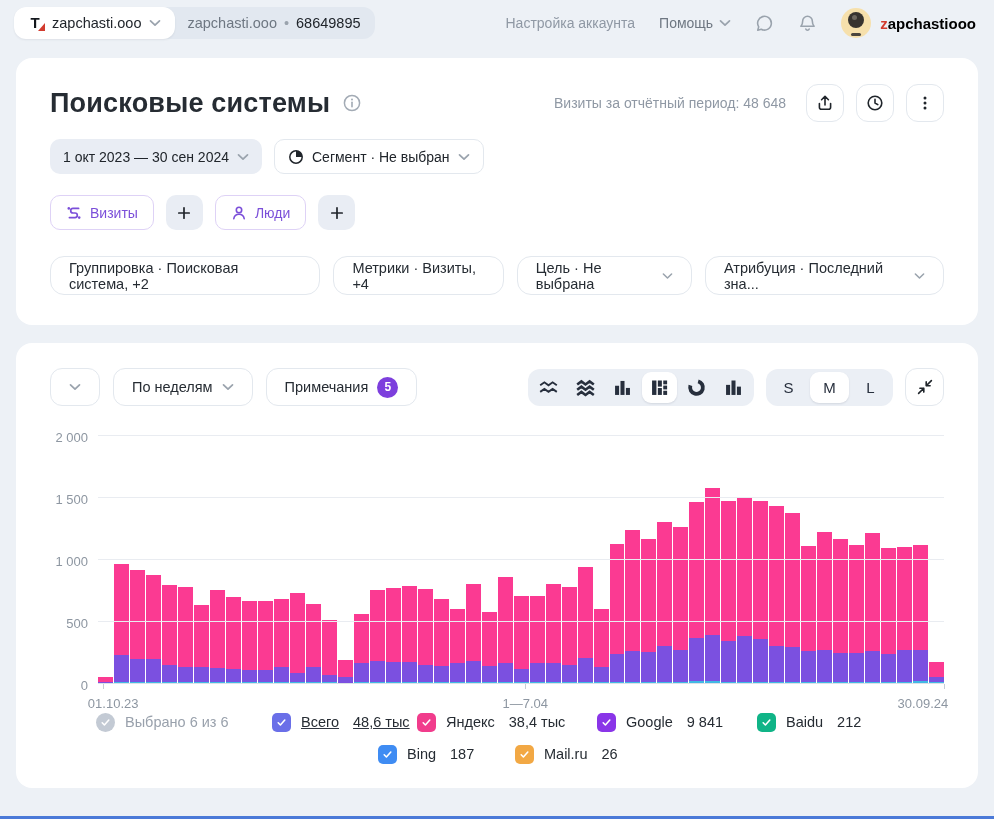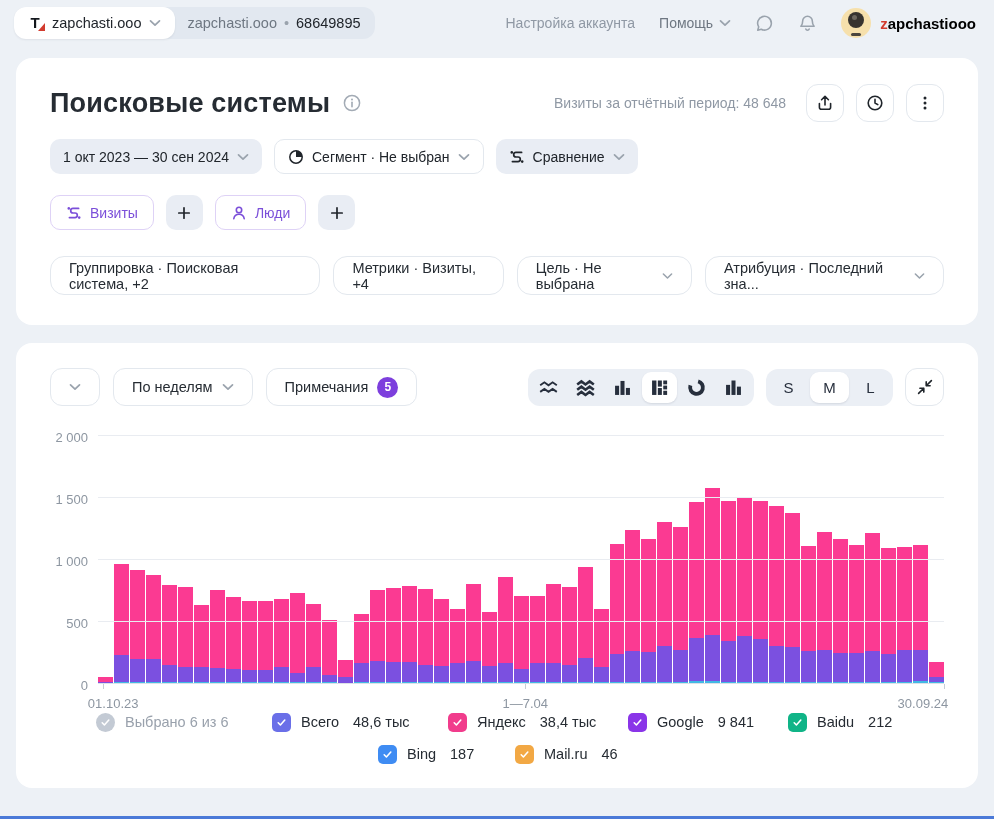--- a/index.html
+++ b/index.html
@@ -281,29 +281,20 @@
     </span>
     <span class="pill pill-line">
       <svg width="16" height="16">
           <use href="#i-pie"></use>
         </svg>
       <span>Сегмент · Не выбран</span>
       <svg width="12" height="8" class="chev">
           <use href="#i-chev"></use>
         </svg>
     </span>
-    <span class="pill pill-gray">
-      <svg width="16" height="16">
-          <use href="#i-cmp"></use>
-        </svg>
-      <span>Сравнение</span>
-      <svg width="12" height="8" class="chev">
-          <use href="#i-chev"></use>
-        </svg>
-    </span>
   </div>
 
   <div class="chips-row">
     <span class="chip-metric">
       <svg width="16" height="16">
           <use href="#i-cmp"></use>
         </svg>
       <span>Визиты</span>
     </span>
     <span class="plus-btn">
@@ -705,21 +696,21 @@
   <div class="legend">
     <div class="legend-row">
       <span class="leg-summary">
         <span class="sum-check">
             <svg width="11" height="11">
               <use href="#i-check"></use>
             </svg>
           </span>
         <span>Выбрано 6 из 6</span>
       </span>
-    <span class="leg-item" style="width: 176px;">
+    <span class="leg-item" style="width: 145px; text-decoration: underline;">
           <span class="leg-box" style="background: rgb(106, 111, 232);">
             <svg width="11" height="11">
               <use href="#i-check"></use>
             </svg>
           </span>
           <span class="leg-label">Всего</span>
           <span class="leg-value">48,6 тыс</span>
         </span>
         <span class="leg-item" style="width: 180px;">
           <span class="leg-box" style="background: rgb(241, 60, 140);">
@@ -759,19 +750,19 @@
           <span class="leg-label">Bing</span>
           <span class="leg-value">187</span>
         </span>
         <span class="leg-item">
           <span class="leg-box" style="background: rgb(242, 168, 68);">
             <svg width="11" height="11">
               <use href="#i-check"></use>
             </svg>
           </span>
           <span class="leg-label">Mail.ru</span>
-          <span class="leg-value">46</span>
+          <span class="leg-value">26</span>
         </span>
       </div>
   </div>
 </div>
 
 <div class="bottom-strip"></div>
 
 </body></html>

